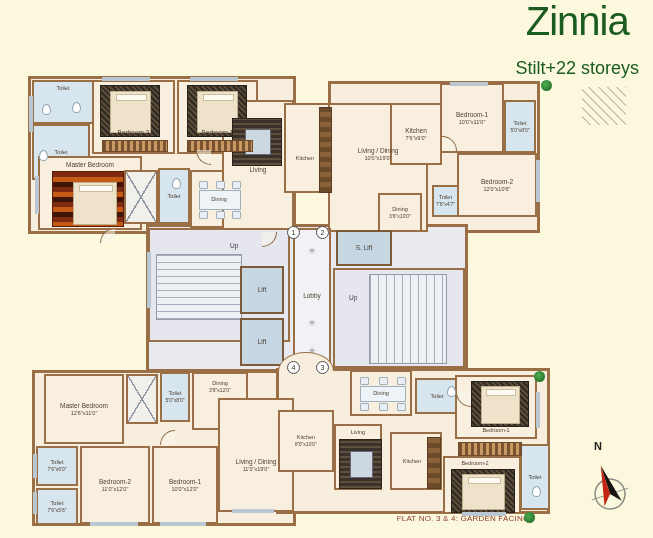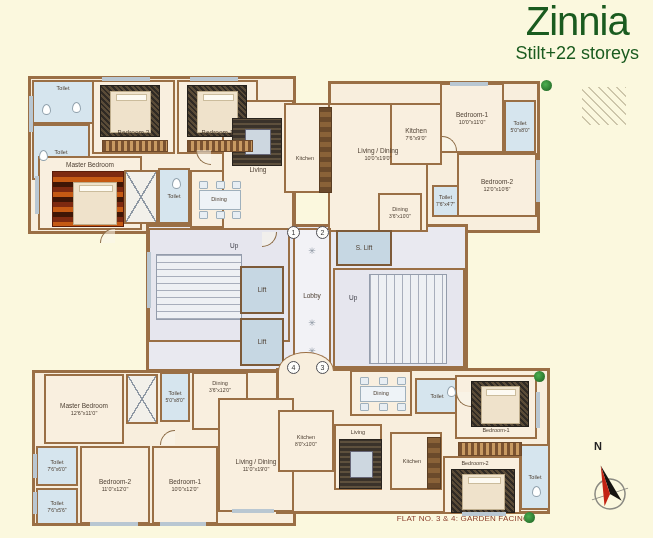--- a/index.html
+++ b/index.html
@@ -5,21 +5,21 @@
   html,body{margin:0;padding:0;}
   body{
     width:653px;height:538px;background:#fbf8de;
     font-family:"Liberation Sans", sans-serif;position:relative;overflow:hidden;
   }
   .plan{position:absolute;left:0;top:0;width:653px;height:538px;}
 
   
   .title{position:absolute;right:14px;top:0;text-align:center;color:#1a5b1f;}
   .title .main{font-size:40px;font-weight:500;letter-spacing:-1px;line-height:1.05;}
-  .title .sub{font-size:18px;font-weight:400;margin-top:1px;}
+  .title .sub{font-size:18px;font-weight:400;margin-top:16px;}
 
   
   .plate{position:absolute;background:#f8eedd;border:3px solid #9a6f45;box-sizing:border-box;}
   .plate.core{background:#e9e9f0;}
   .room{position:absolute;background:#f9efdf;border:2px solid #9a6f45;box-sizing:border-box;
         display:flex;align-items:center;justify-content:center;text-align:center;}
   .room.wet{background:#d6e5ee;}
   .room.liftbox{background:#c6d7e3;border-color:#7d5a38;}
   .room.corefloor{background:#e6e6ee;}
   .room.lobbyfloor{background:#f2f2f6;}

